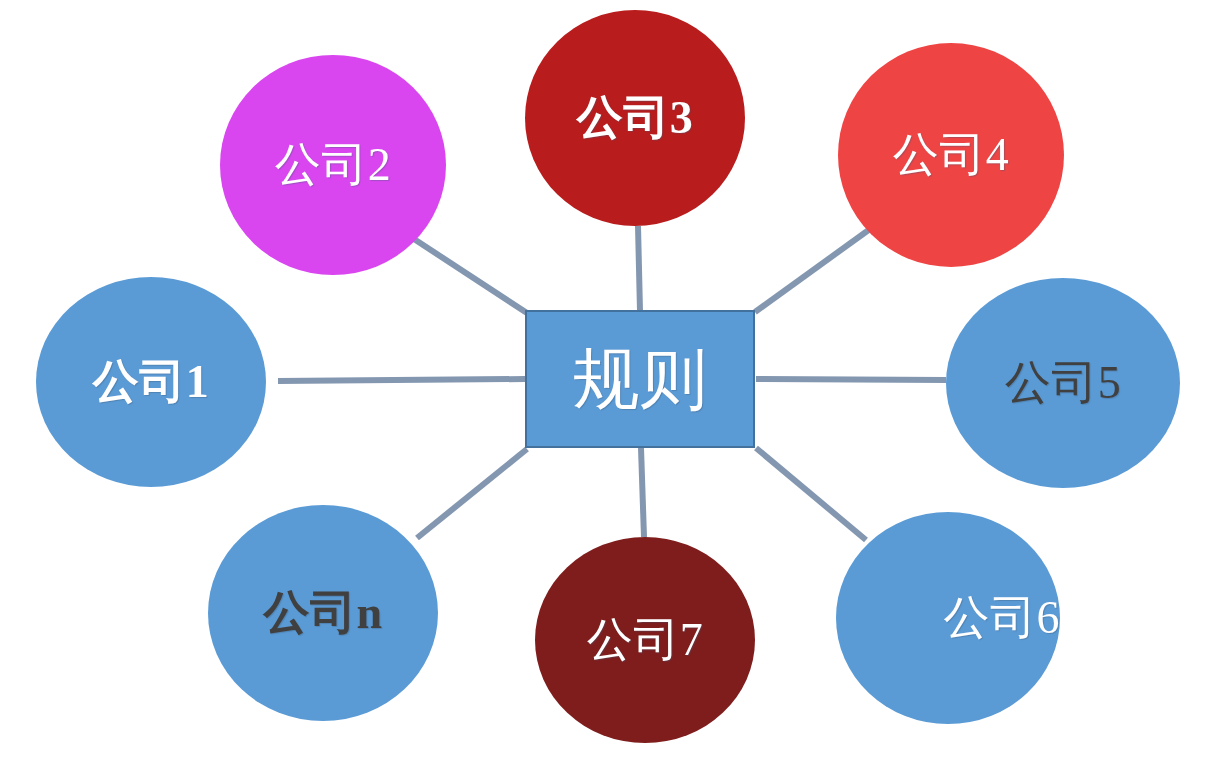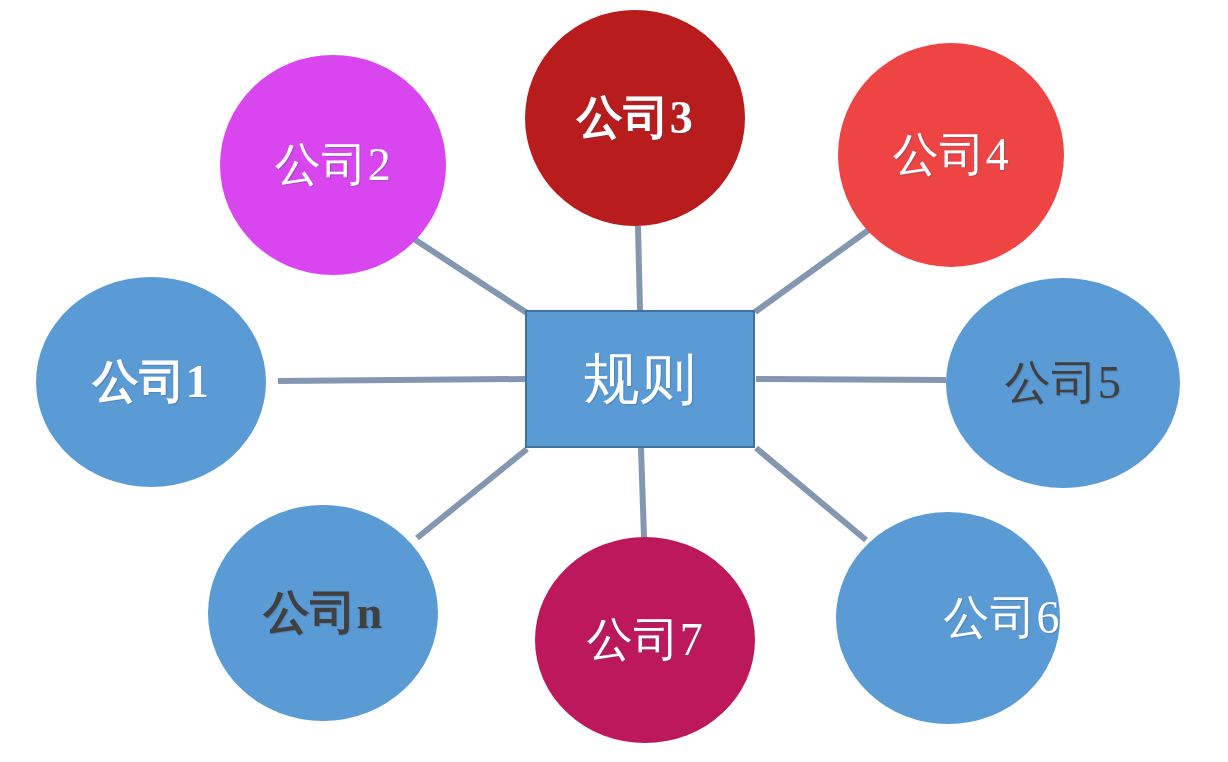--- a/index.html
+++ b/index.html
@@ -47,21 +47,21 @@
   .node-label {
     display: inline-block;
     font-size: 46px;
     letter-spacing: 0.5px;
     text-shadow: 1px 1px 1px rgba(60,90,120,0.35);
   }
   .node-label.bold {
     font-weight: bold;
   }
   .center-label {
-    font-size: 56px;
+    font-size: 67px;
     text-shadow: 1px 1px 1px rgba(60,90,120,0.35);
   }
 </style>
 </head>
 <body>
 
 <div id="diagram-canvas">
   <svg id="connector-layer" viewBox="0 0 1228 762" width="1228" height="762" xmlns="http://www.w3.org/2000/svg">
       <line x1="278" y1="381" x2="525" y2="379" stroke="#8497B0" stroke-width="6" stroke-linecap="butt"></line>
       <line x1="414" y1="239" x2="527" y2="313" stroke="#8497B0" stroke-width="6" stroke-linecap="butt"></line>
@@ -87,20 +87,20 @@
       </div>
       <div class="node node-circle" style="left: 838px; top: 43px; width: 226px; height: 224px; background: #ef4444; color: rgb(255, 255, 255);">
         <span class="node-label">公司4</span>
       </div>
       <div class="node node-circle" style="left: 946px; top: 278px; width: 234px; height: 210px; background: rgb(91, 155, 213); color: #404040;">
         <span class="node-label">公司5</span>
       </div>
       <div class="node node-circle" style="left: 836px; top: 512px; width: 224px; height: 212px; background: rgb(91, 155, 213); color: rgb(255, 255, 255); justify-content: flex-end;">
         <span class="node-label">公司6</span>
       </div>
-      <div class="node node-circle" style="left: 535px; top: 537px; width: 220px; height: 206px; background: #be185d; color: rgb(255, 255, 255);">
+      <div class="node node-circle" style="left: 535px; top: 537px; width: 220px; height: 206px; background: #7f1d1d; color: rgb(255, 255, 255);">
         <span class="node-label">公司7</span>
       </div>
       <div class="node node-circle" style="left: 208px; top: 505px; width: 230px; height: 216px; background: rgb(91, 155, 213); color: #404040; align-items: center;">
         <span class="node-label bold">公司n</span>
       </div>
     </div>
 </div>
 
 </body></html>

